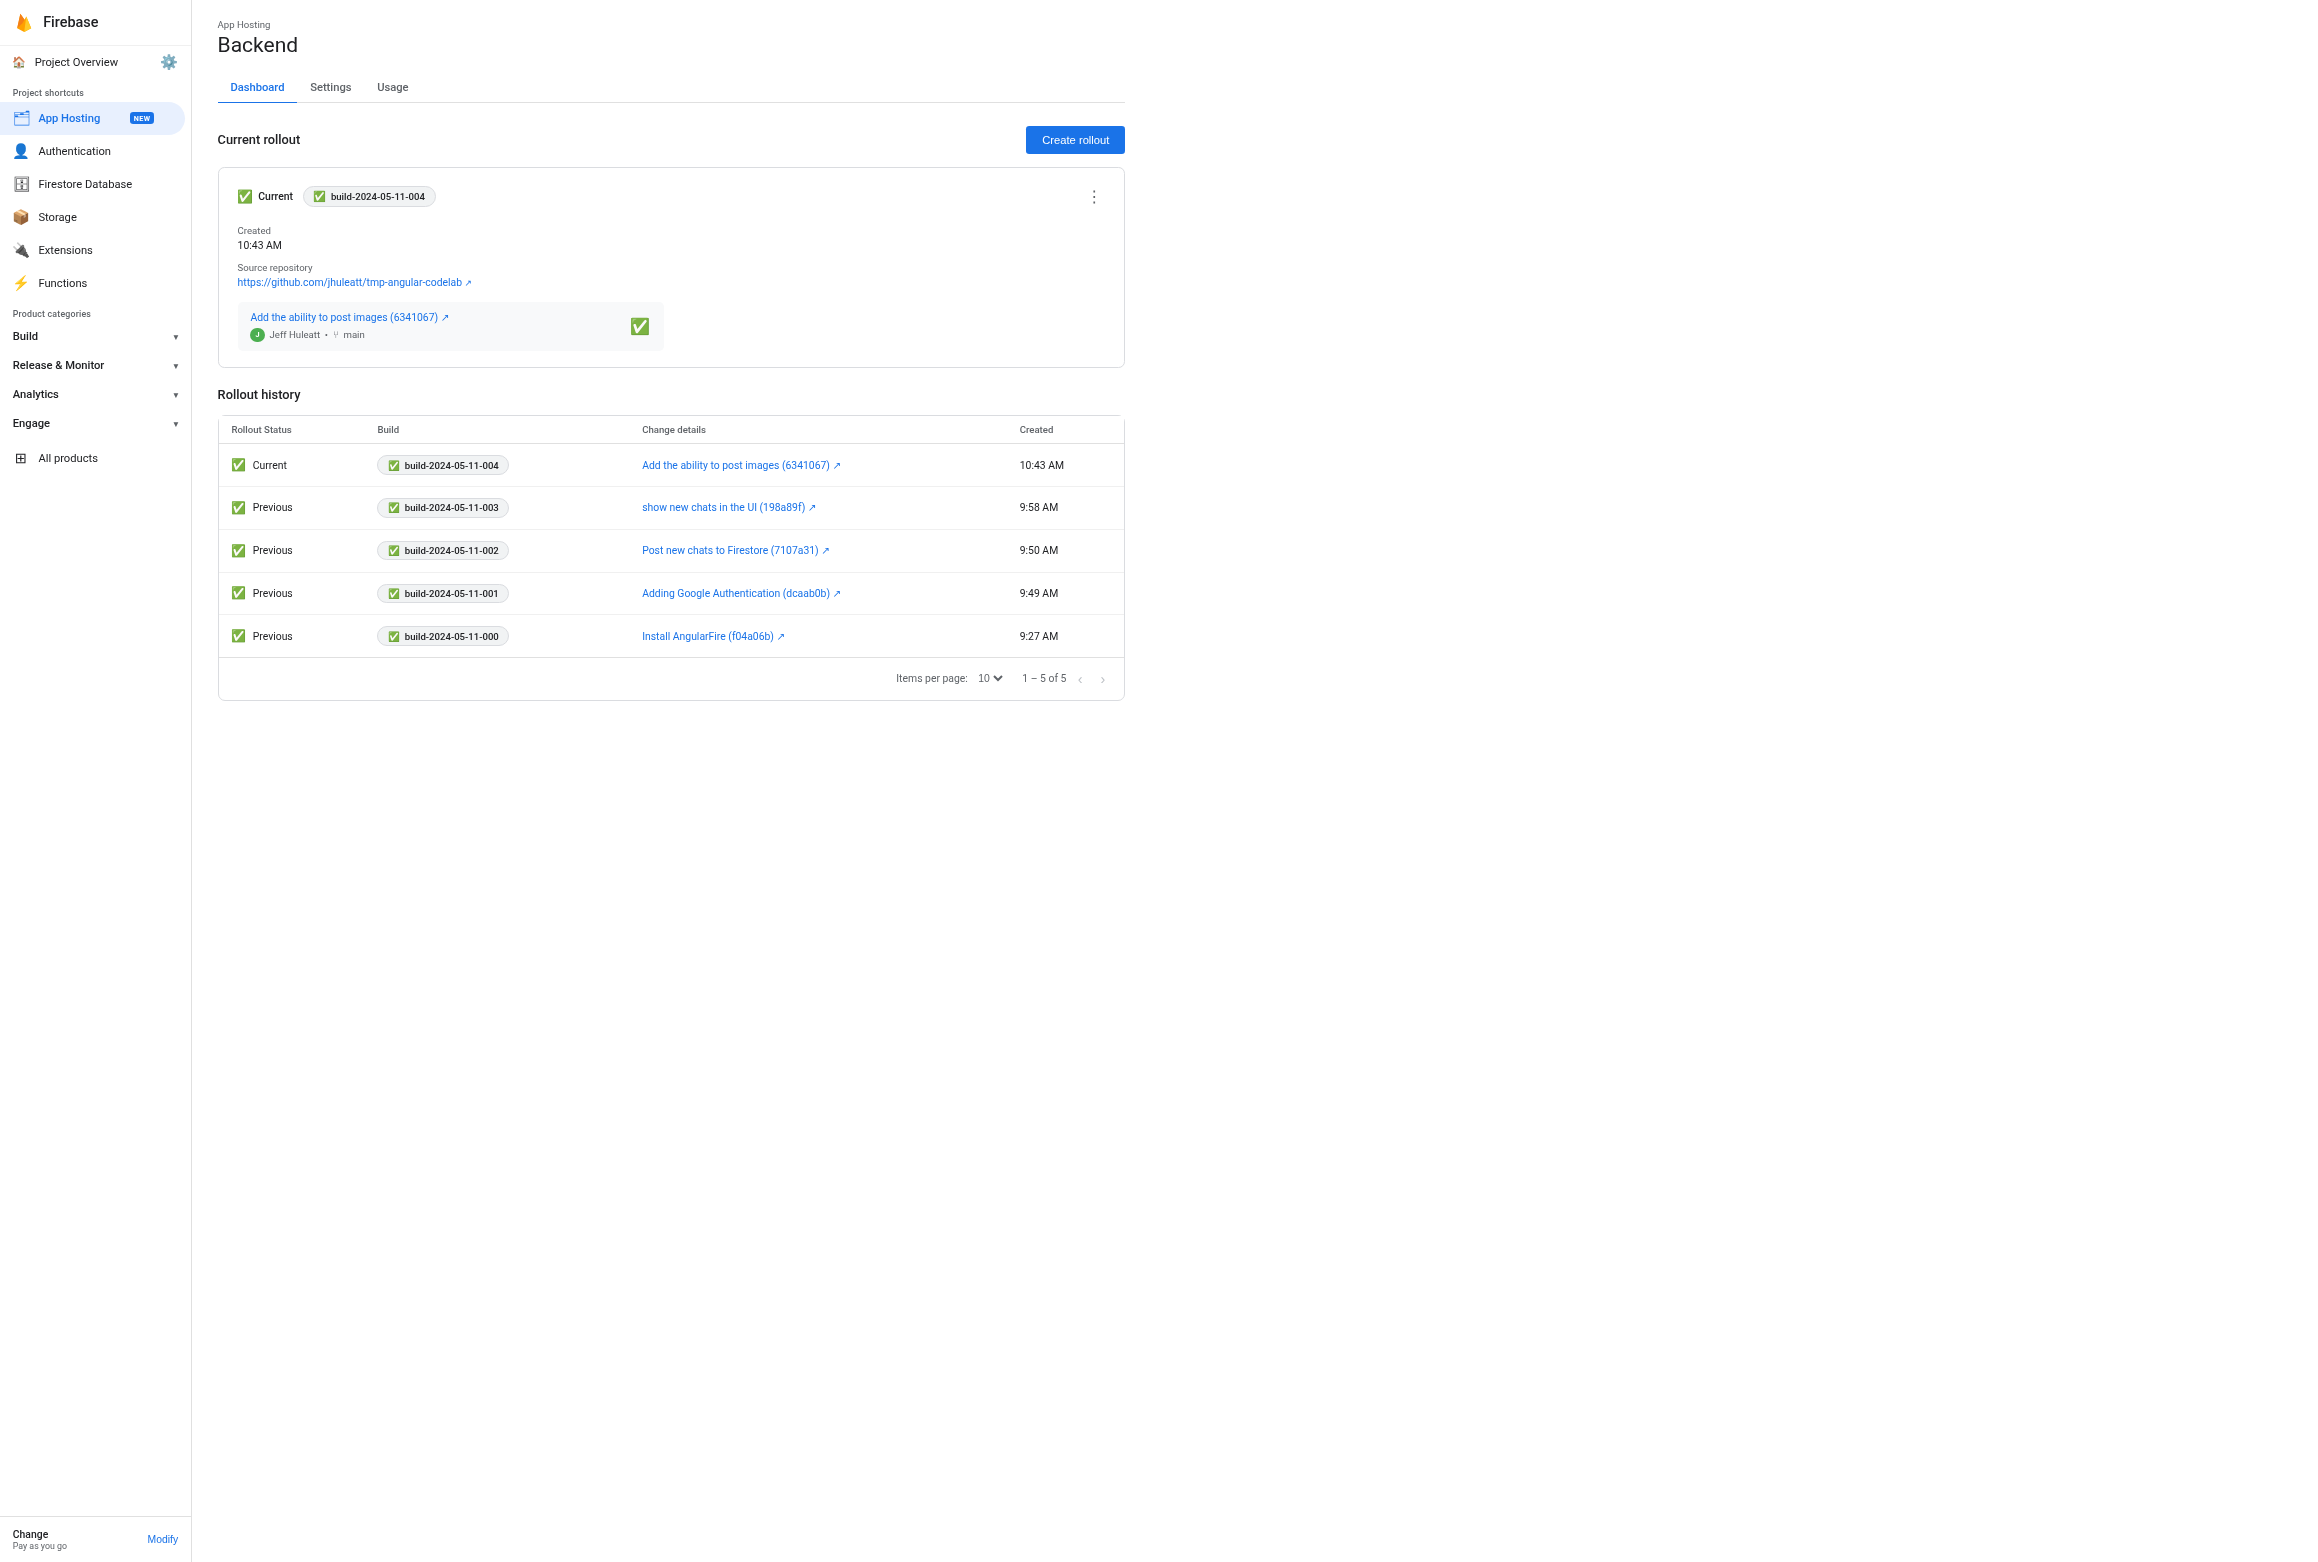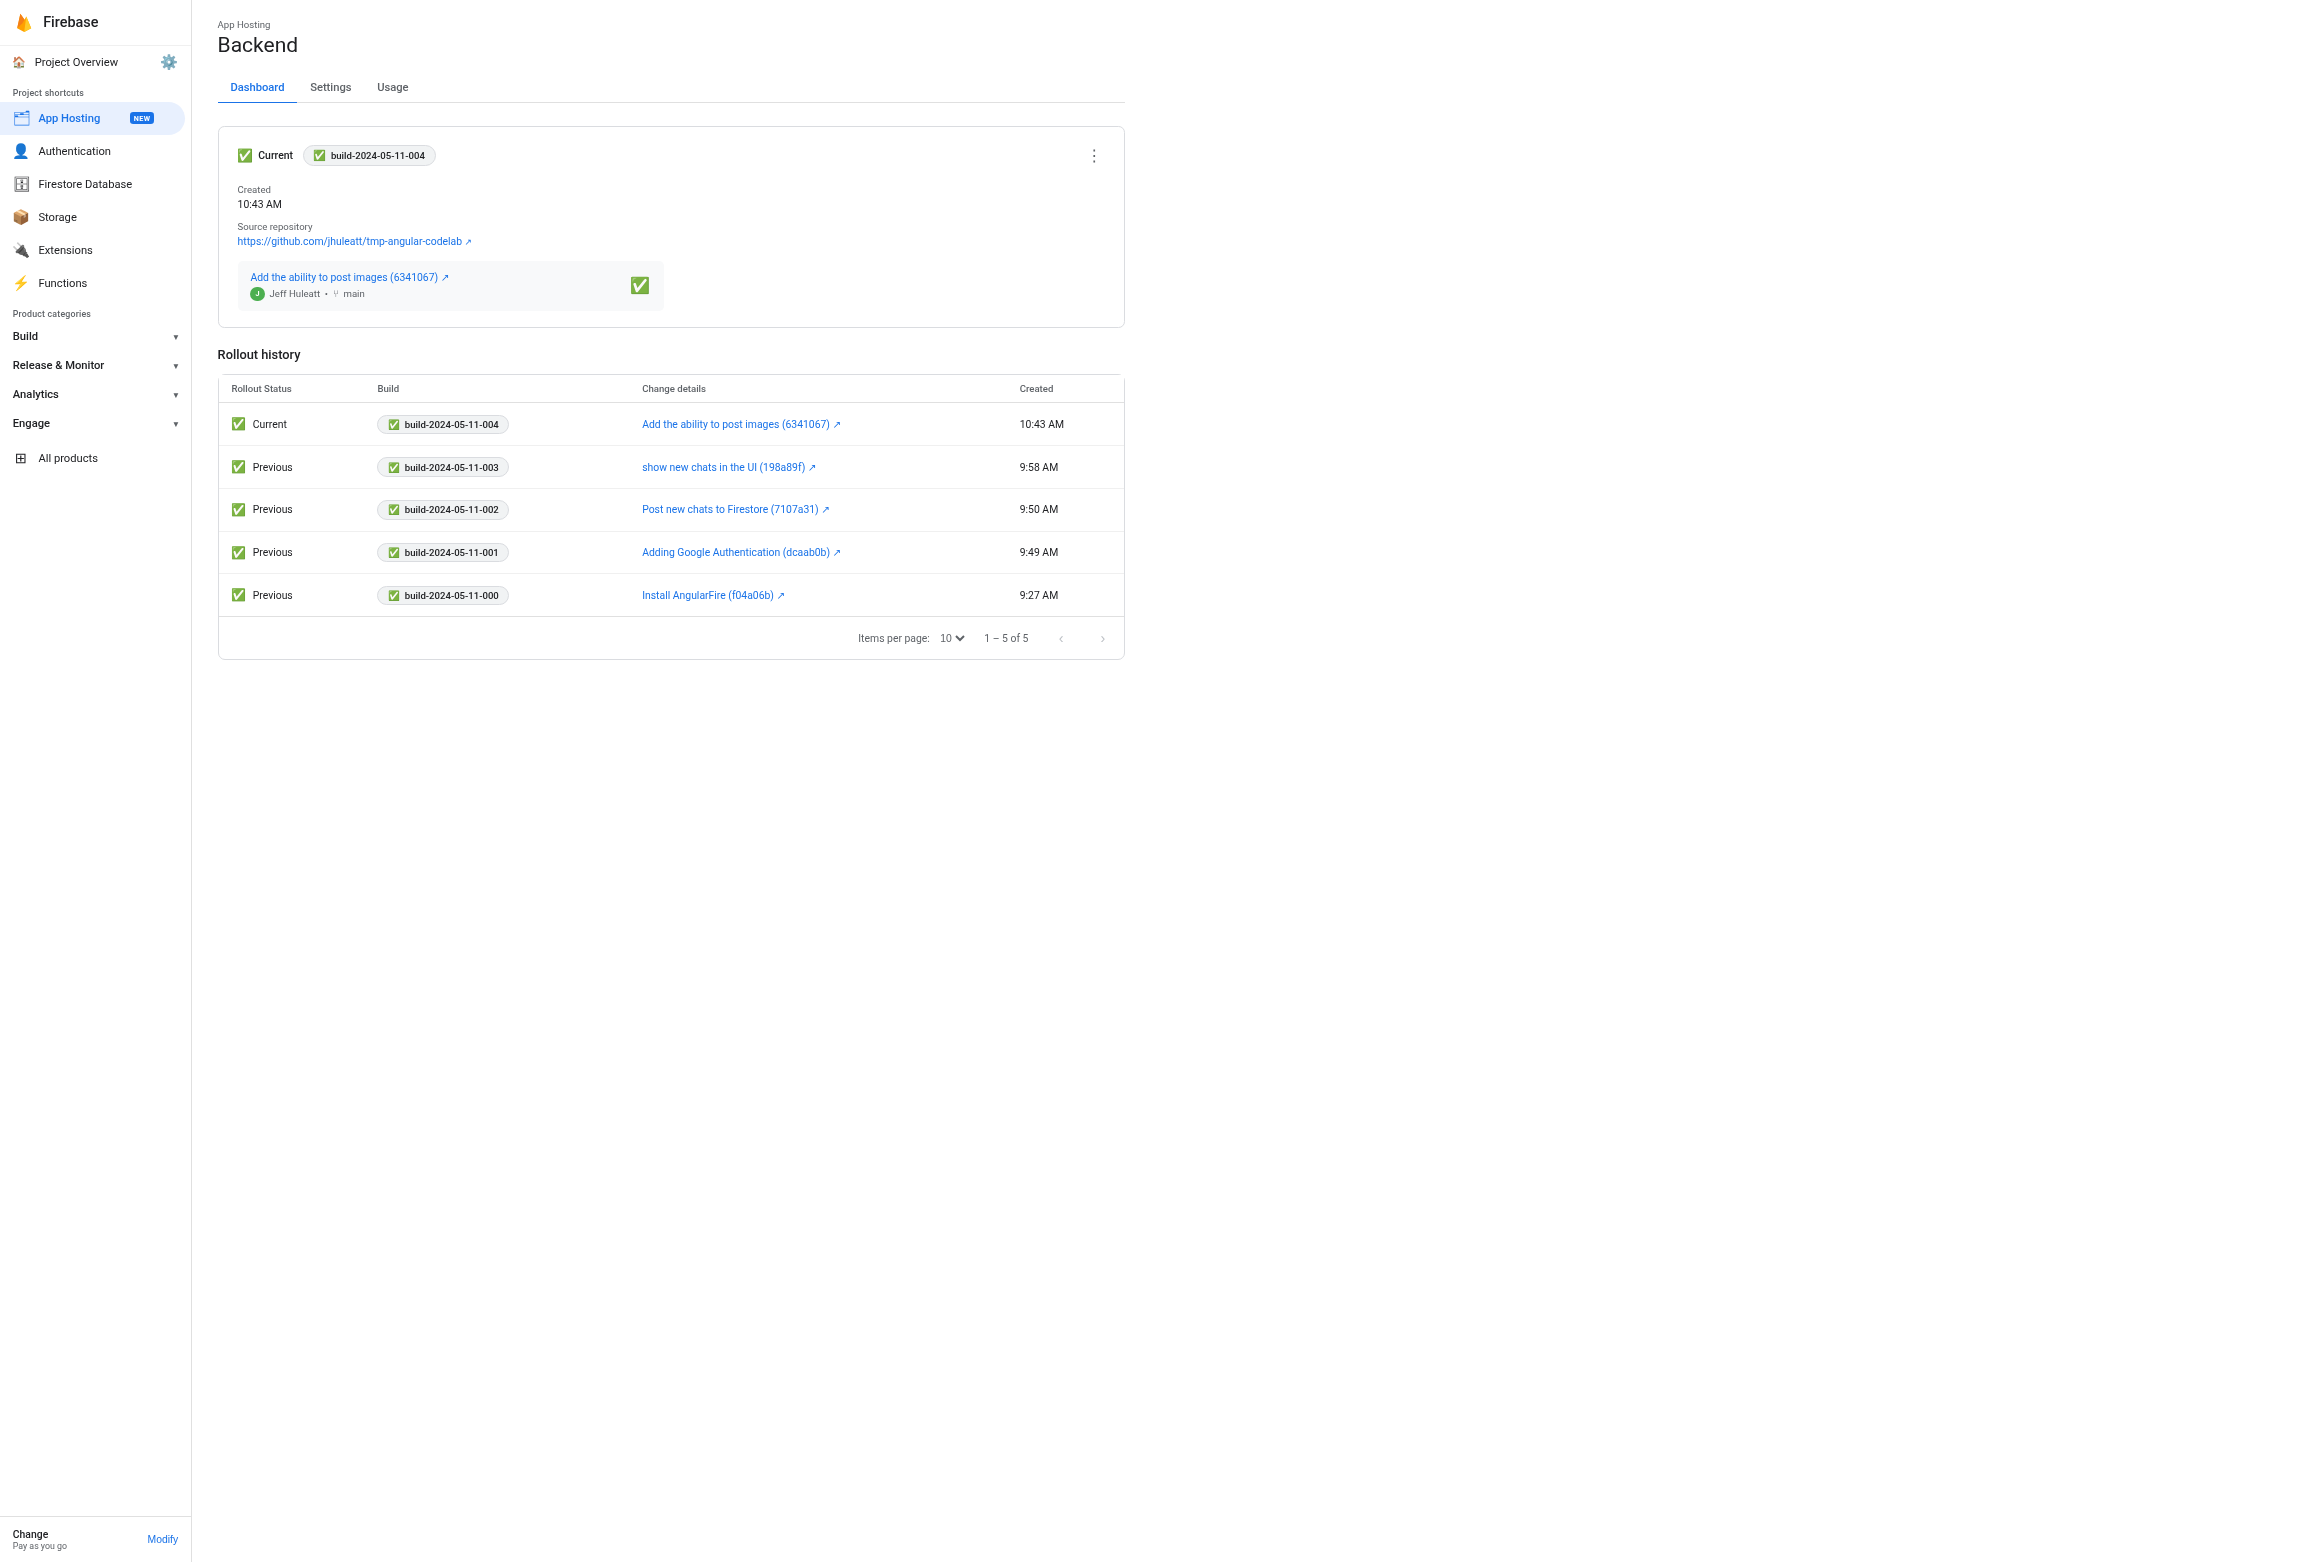--- a/index.html
+++ b/index.html
@@ -65,21 +65,21 @@
     
     .table-title { font-size: 12.8px; font-weight: 500; margin-bottom: 12.8px; }
     .rollout-table { width: 100%; border-collapse: collapse; }
     .rollout-table th { text-align: left; padding: 8px 12.8px; font-size: 9.6px; font-weight: 500; color: #5f6368; border-bottom: 0.8px solid #e0e0e0; background: #fff; }
     .rollout-table td { padding: 11.2px 12.8px; font-size: 10.4px; border-bottom: 0.8px solid #f0f0f0; color: #202124; }
     .rollout-table tr:last-child td { border-bottom: none; }
     .status-cell { display: flex; align-items: center; gap: 6.4px; }
     .table-footer { display: flex; justify-content: flex-end; gap: 16px; padding: 9.6px 12.8px; border-top: 0.8px solid #e0e0e0; font-size: 10.4px; color: #5f6368; }
     .items-per-page { display: flex; align-items: center; gap: 6.4px; }
     .items-select { border: none; background: transparent; font-size: 10.4px; color: #5f6368; cursor: pointer; }
-    .pagination { display: flex; align-items: center; gap: 24px; }
+    .pagination { display: flex; align-items: center; gap: 5px; }
     .page-info { font-size: 10.4px; color: #5f6368; }
     .page-btn { background: none; border: none; cursor: pointer; color: #5f6368; font-size: 14.4px; padding: 3.2px 6.4px; border-radius: 3.2px; }
     .page-btn.disabled { color: #bdc1c6; cursor: default; }
     .change-link { color: #1a73e8; text-decoration: none; font-size: 10.4px; }
   </style>
 </head>
 <body>
 
 <div class="sidebar">
   <div class="sidebar-header">
@@ -165,20 +165,24 @@
   <div class="main-content">
     <div class="breadcrumb">App Hosting</div>
     <div class="page-title">Backend</div>
 
     <div class="tabs">
       <div class="tab active">Dashboard</div>
       <div class="tab">Settings</div>
       <div class="tab">Usage</div>
     </div>
 
+    <div class="section-header">
+      <div class="section-title">Current rollout</div>
+      <button class="create-rollout-btn">Create rollout</button>
+    </div>
 
     <div class="card">
       <div class="card-top">
         <div class="card-top-left">
           <div class="status-badge">
             <span class="green-check">✅</span>
             <span>Current</span>
           </div>
           <div class="build-badge">
             <span class="green-check" style="font-size:10.4px;">✅</span>

